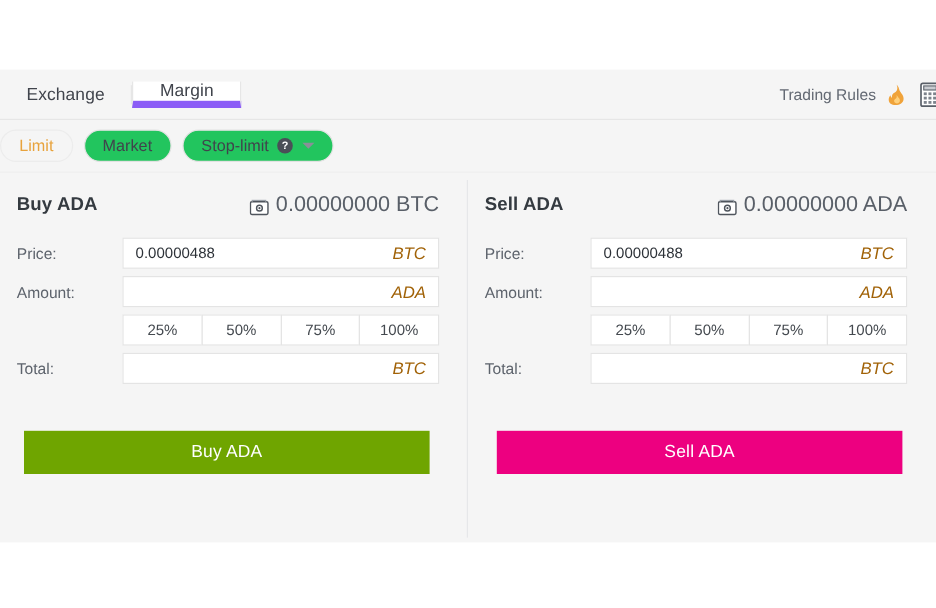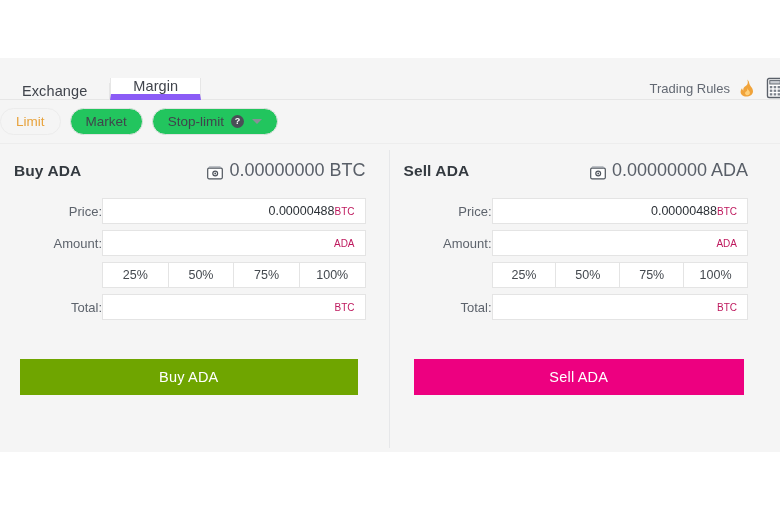--- a/index.html
+++ b/index.html
@@ -25,21 +25,21 @@
     background: #ffffff;
   }
 
   
   .tabbar {
     position: relative;
     height: 42px;
     background: #f5f5f5;
     border-bottom: 1px solid #e6e6e6;
     display: flex;
-    align-items: flex-end;
+    align-items: center;
   }
   .tab {
     display: flex;
     align-items: center;
     justify-content: center;
     padding: 0 22px;
     font-size: 14.5px;
     color: #40444c;
     cursor: pointer;
     background: transparent;
@@ -141,23 +141,22 @@
     left: 389px;
     top: 6px;
     bottom: 4px;
     width: 1px;
     background: #e6e7e9;
   }
   .panel {
     width: 436px;
     padding: 16px 24px 0 14px;
     position: relative;
-    text-align: right;
-  }
-  .panel.right { padding-left: 14px; padding-right: 32px; }
+  }
+  .panel.right { padding-left: 14px; padding-right: 24px; }
 
   .panel-head {
     display: flex;
     align-items: center;
     justify-content: space-between;
     margin-bottom: 17px;
   }
   .panel-title {
     font-size: 15.5px;
     font-weight: bold;
@@ -198,23 +197,24 @@
     position: relative;
   }
   .field-value {
     font-size: 12.5px;
     color: #2c3137;
     flex: 1;
     white-space: nowrap;
     overflow: hidden;
   }
   .field-suffix {
-    font-size: 10px;
-    color: #be185d;
+    font-size: 14px;
+    color: #a16207;
     white-space: nowrap;
+    font-style: italic;
   }
 
   .pct-row {
     display: flex;
     margin-bottom: 6px;
   }
   .pct-spacer { width: 88px; flex: 0 0 auto; }
   .pct-group { flex: 1; display: flex; }
   .pct-btn {
     flex: 1;

